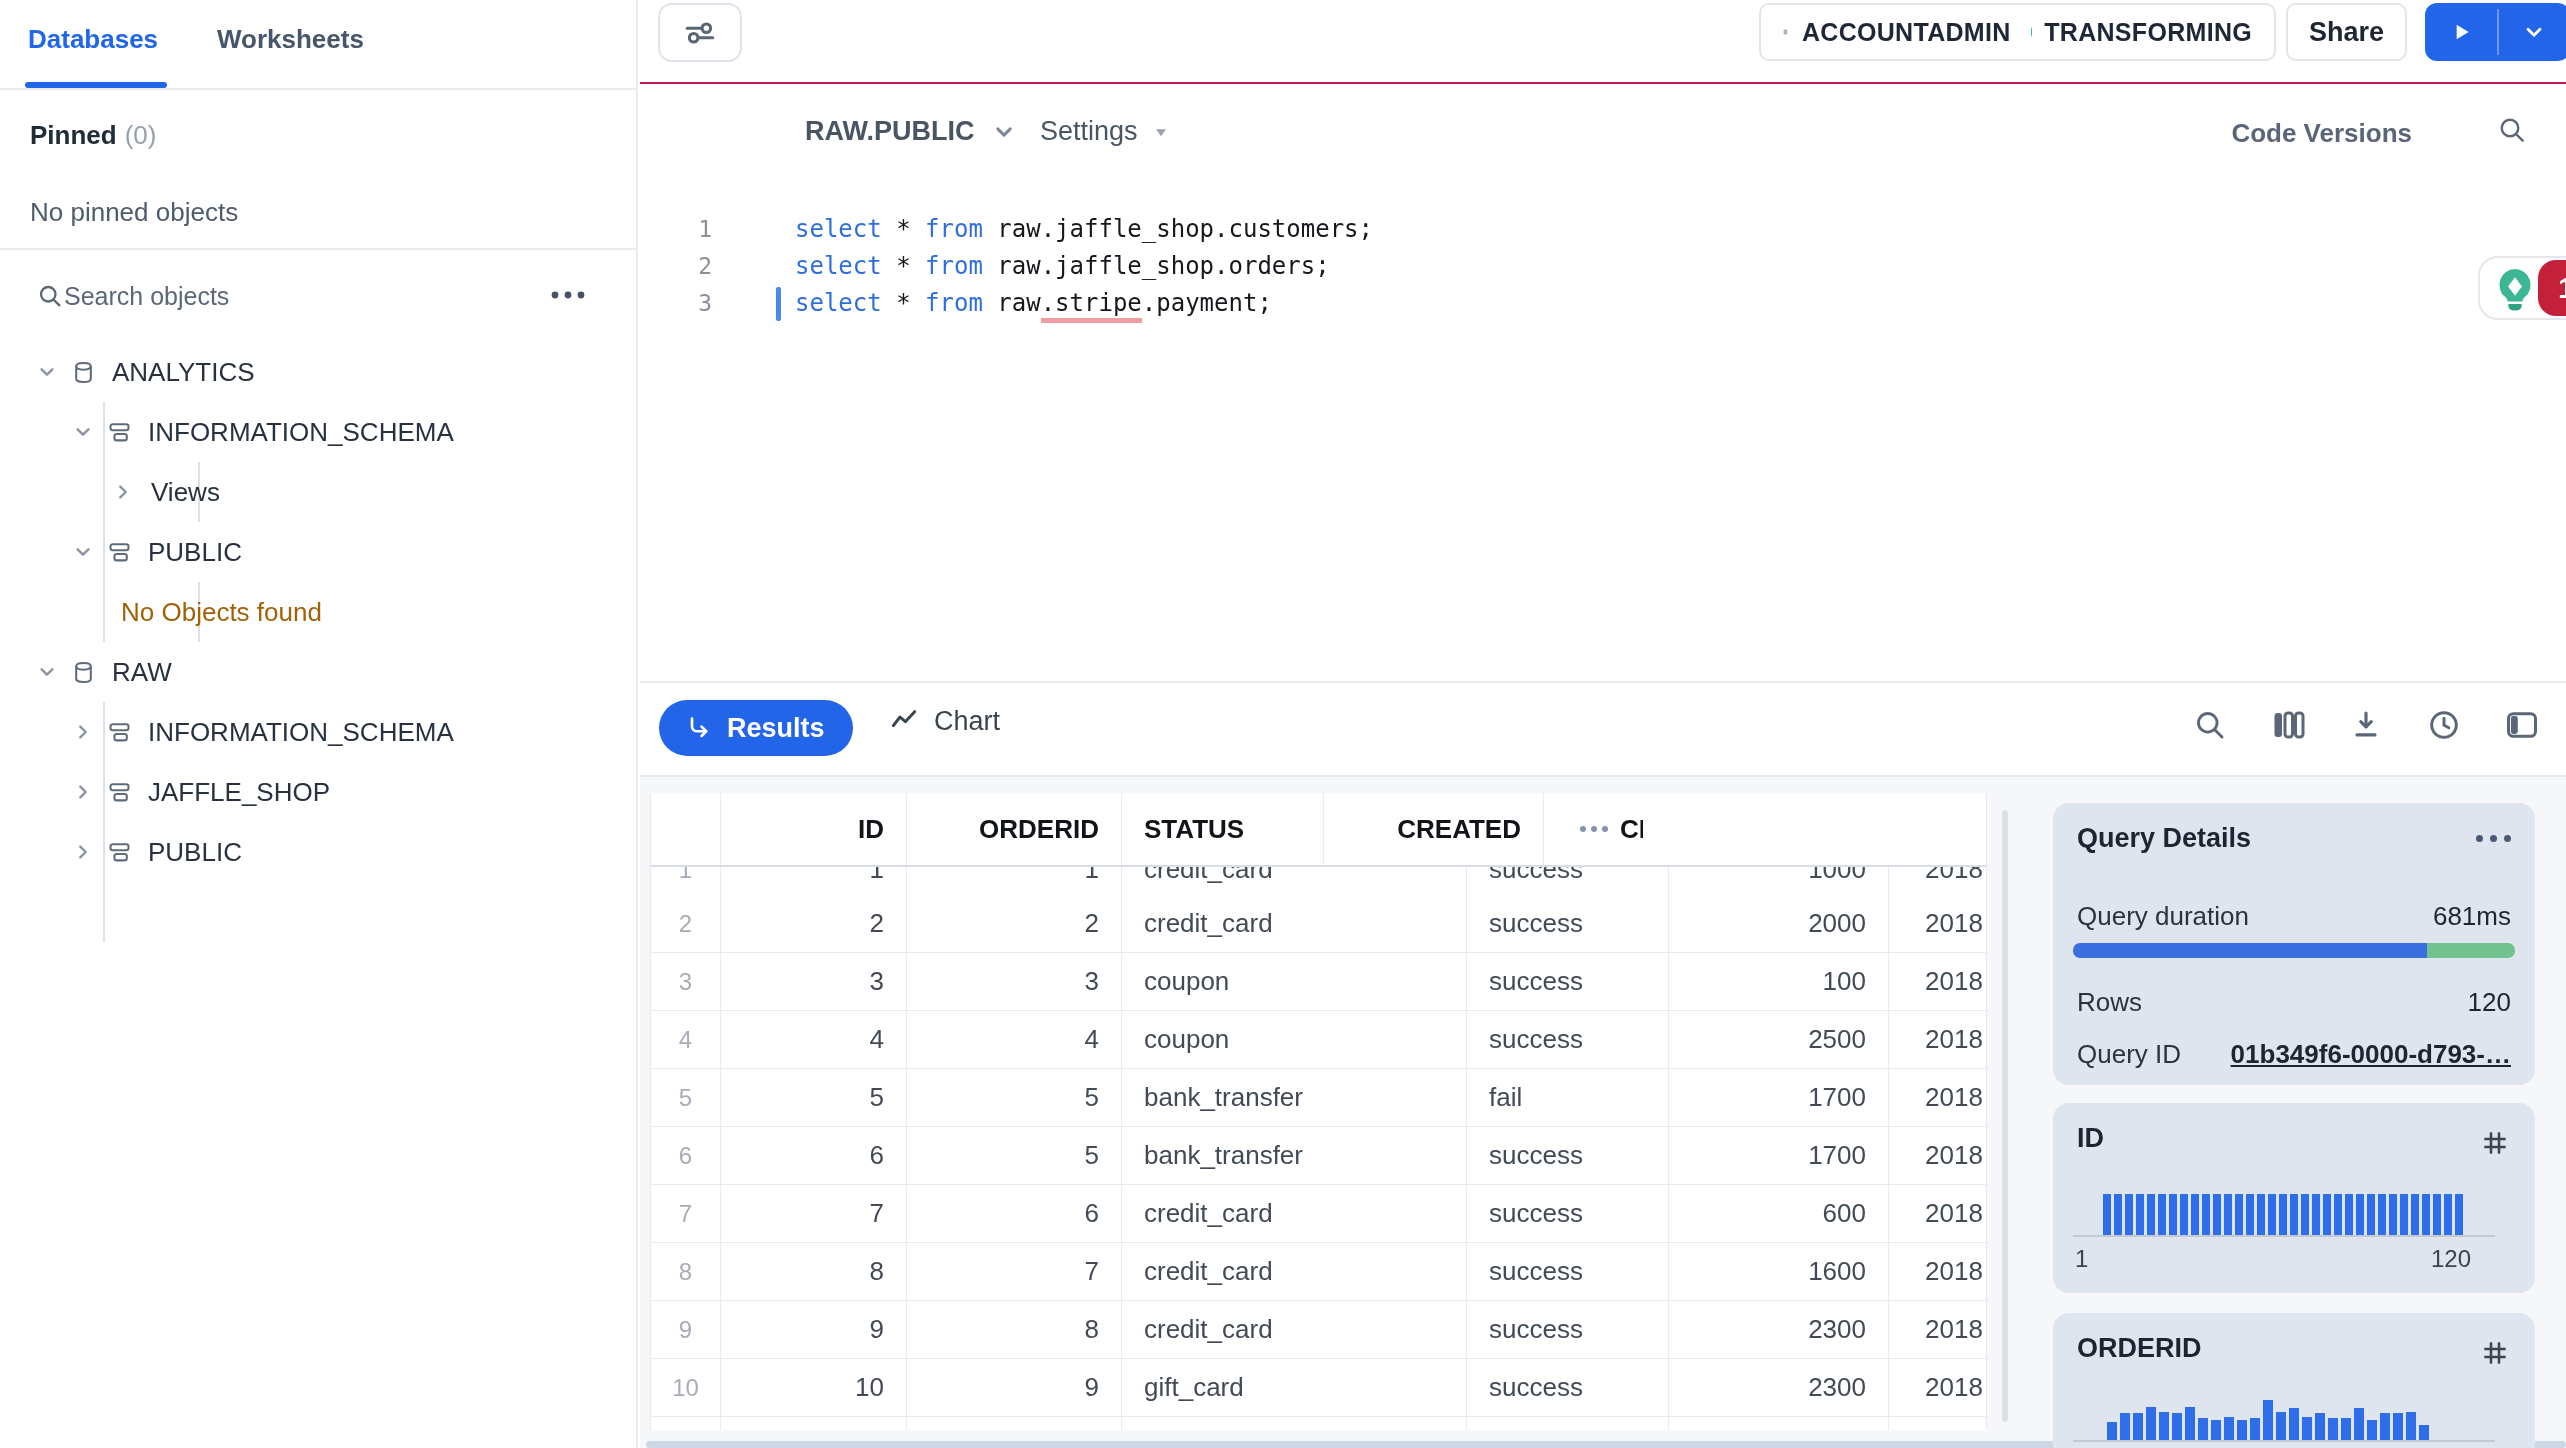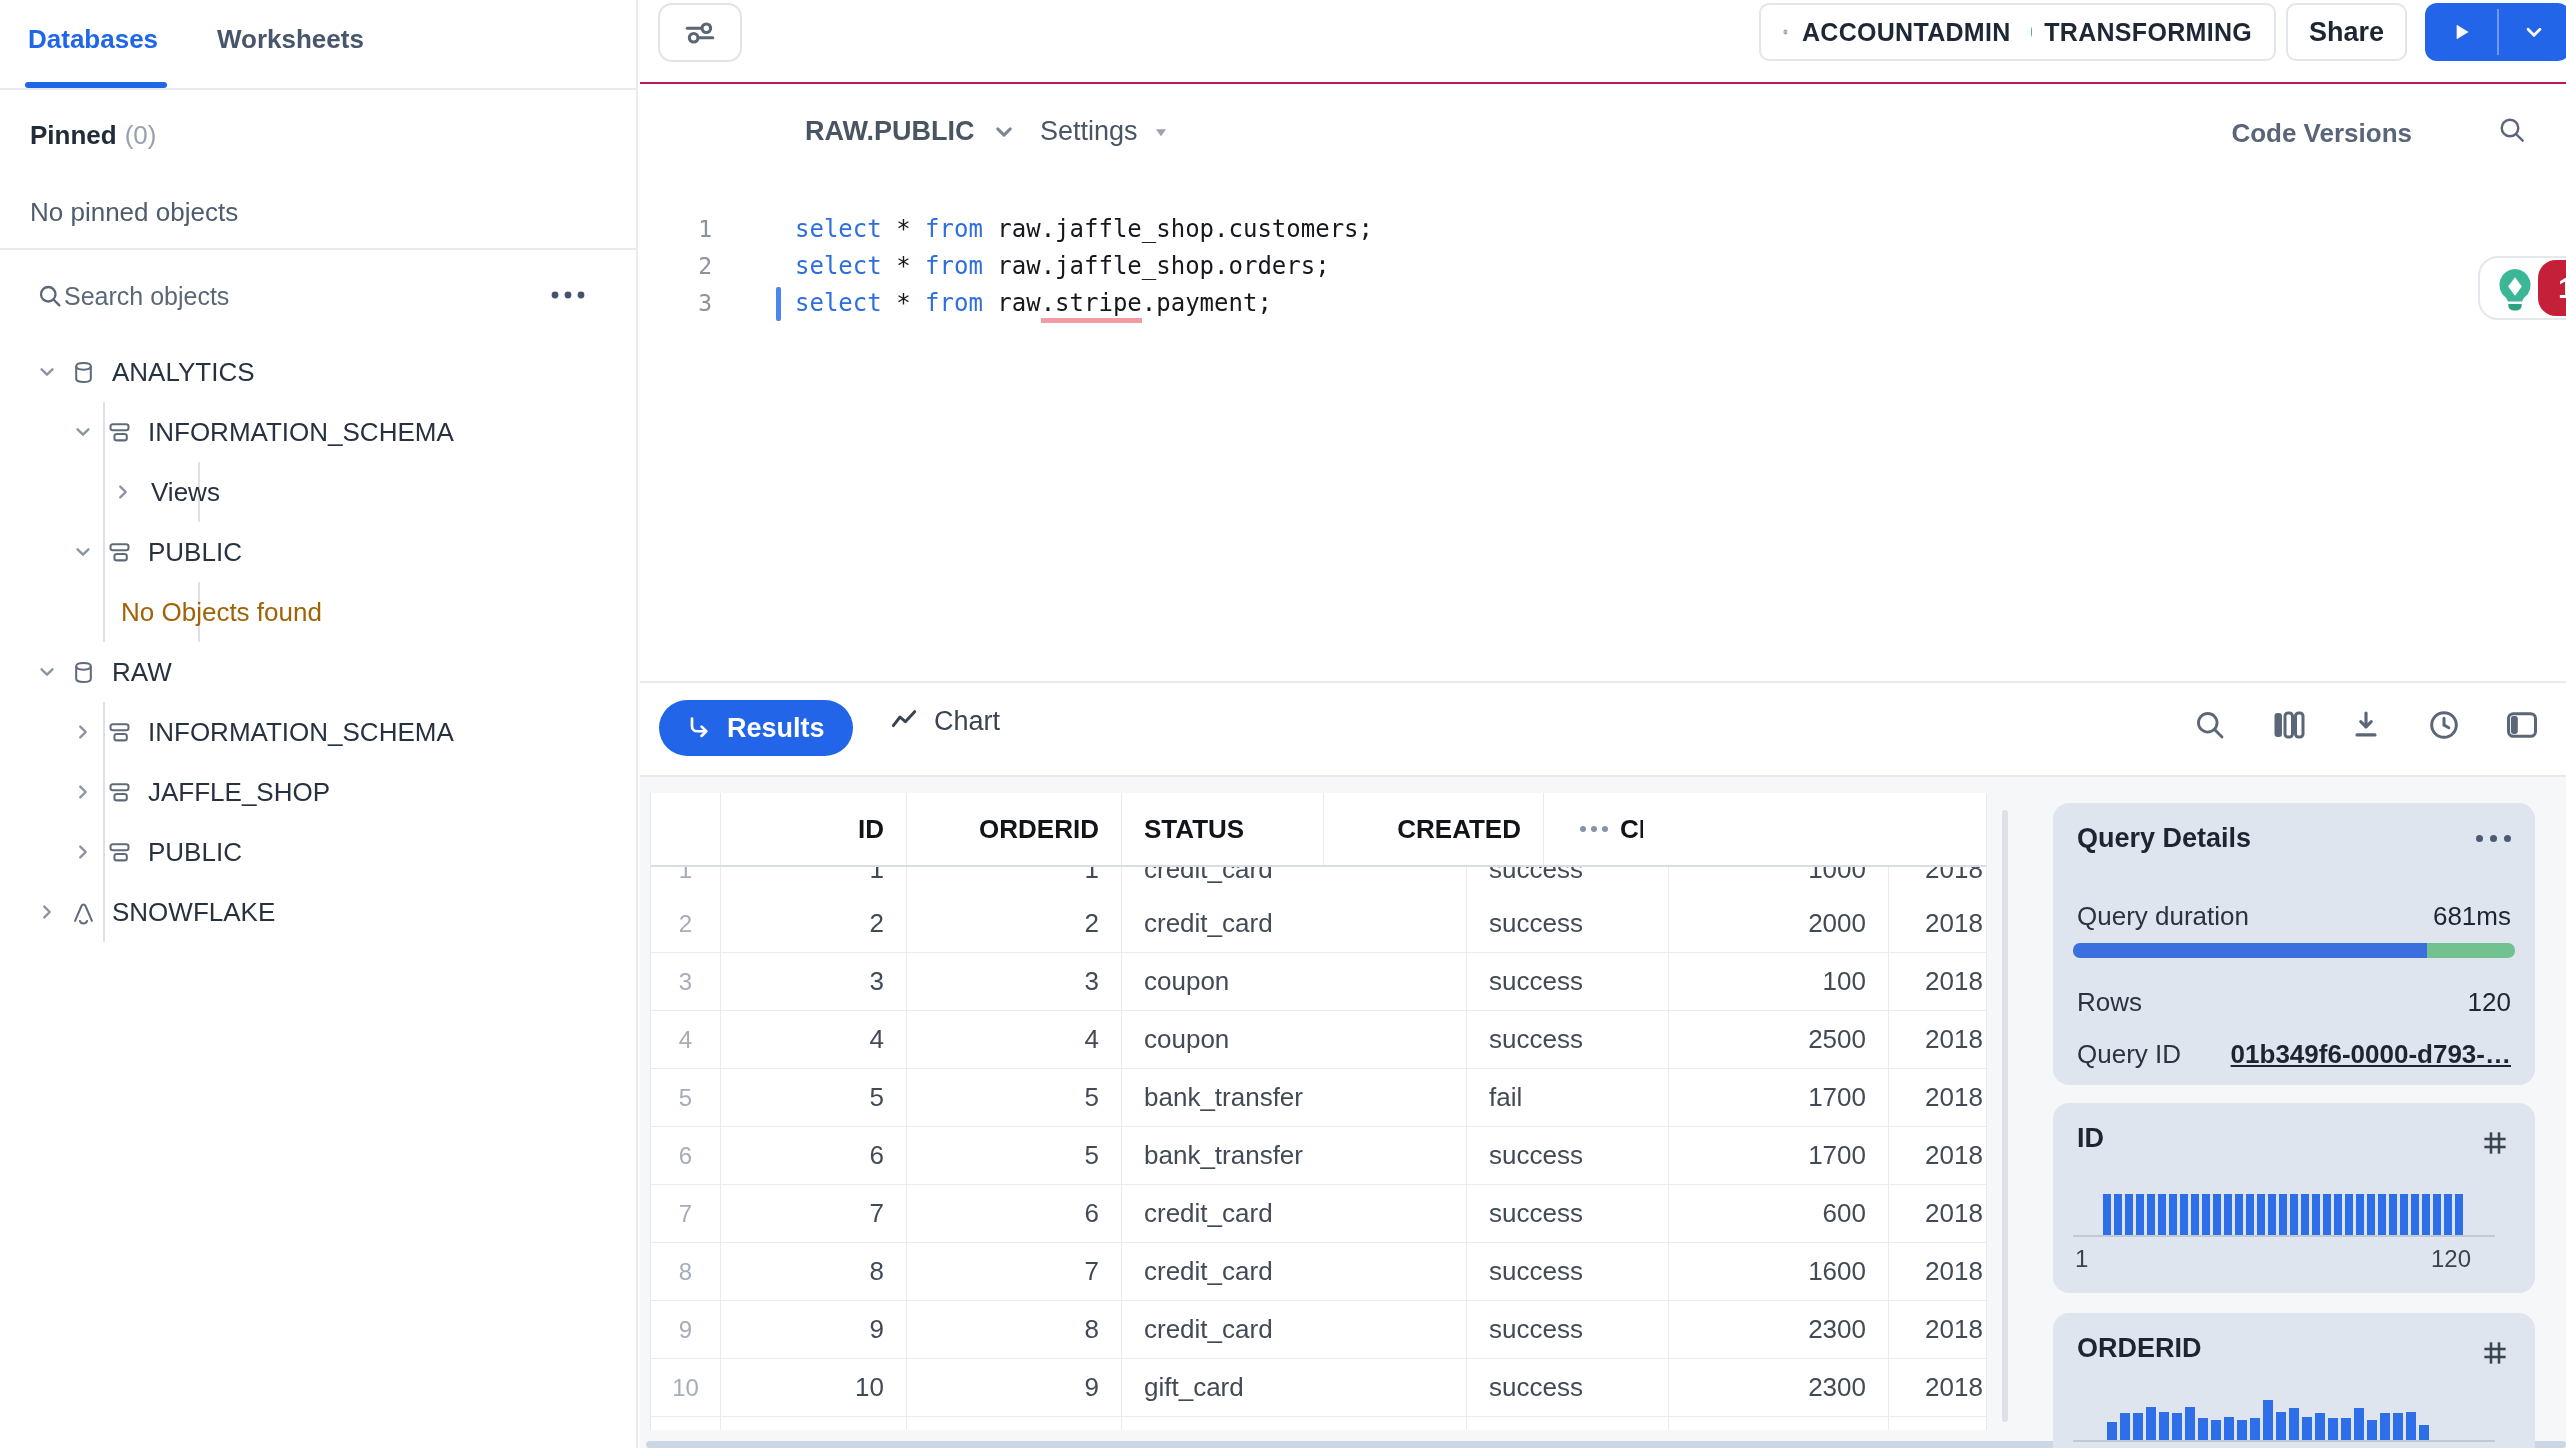--- a/index.html
+++ b/index.html
@@ -253,34 +253,20 @@
               <path d="M9.5 7l5 5-5 5"></path>
             </svg>
           </span>
           <span class="obj-icon">
             <svg width="27" height="27" viewBox="0 0 24 24" fill="none" stroke="#5f6b7b" stroke-width="1.8">
               <path d="M4 6.6c0-1.2 1-2 2.2-2h11.6c1.2 0 2.2.8 2.2 2V8c0 1.2-1 2-2.2 2H6.2C5 10 4 9.2 4 8z"></path>
               <path d="M7.5 15.4c0-1.2 1-2 2.2-2h6.6c1.2 0 2.2.8 2.2 2V17c0 1.2-1 2-2.2 2H9.7c-1.2 0-2.2-.8-2.2-2z"></path>
             </svg>
           </span>
           <span class="tree-label">PUBLIC</span>
-        </div>
-        <div class="tree-row" style="padding-left: 34px;">
-          <span class="chev">
-            <svg width="26" height="26" viewBox="0 0 24 24" fill="none" stroke="#8a94a2" stroke-width="2.2" stroke-linecap="round" stroke-linejoin="round">
-              <path d="M9.5 7l5 5-5 5"></path>
-            </svg>
-          </span>
-          <span class="obj-icon">
-            <svg width="27" height="27" viewBox="0 0 24 24" fill="none" stroke="#5f6b7b" stroke-width="1.8" stroke-linecap="round" stroke-linejoin="round">
-              <path d="M4.5 19.5 10.3 6a1.9 1.9 0 0 1 3.4 0l5.8 13.5"></path>
-              <path d="M8.8 19.5a3.4 3.4 0 0 0 6.4 0"></path>
-            </svg>
-          </span>
-          <span class="tree-label">SNOWFLAKE</span>
         </div>
       </div>
   </div>
 
   <div id="toolbar">
     <div class="icon-btn" id="sliders-btn">
       <svg width="38" height="38" viewBox="0 0 24 24" fill="none" stroke="#5a6575" stroke-width="2" stroke-linecap="round">
           <line x1="4" y1="9" x2="12.5" y2="9"></line>
           <circle cx="16" cy="9" r="2.7"></circle>
           <line x1="20" y1="15" x2="11.5" y2="15"></line>

